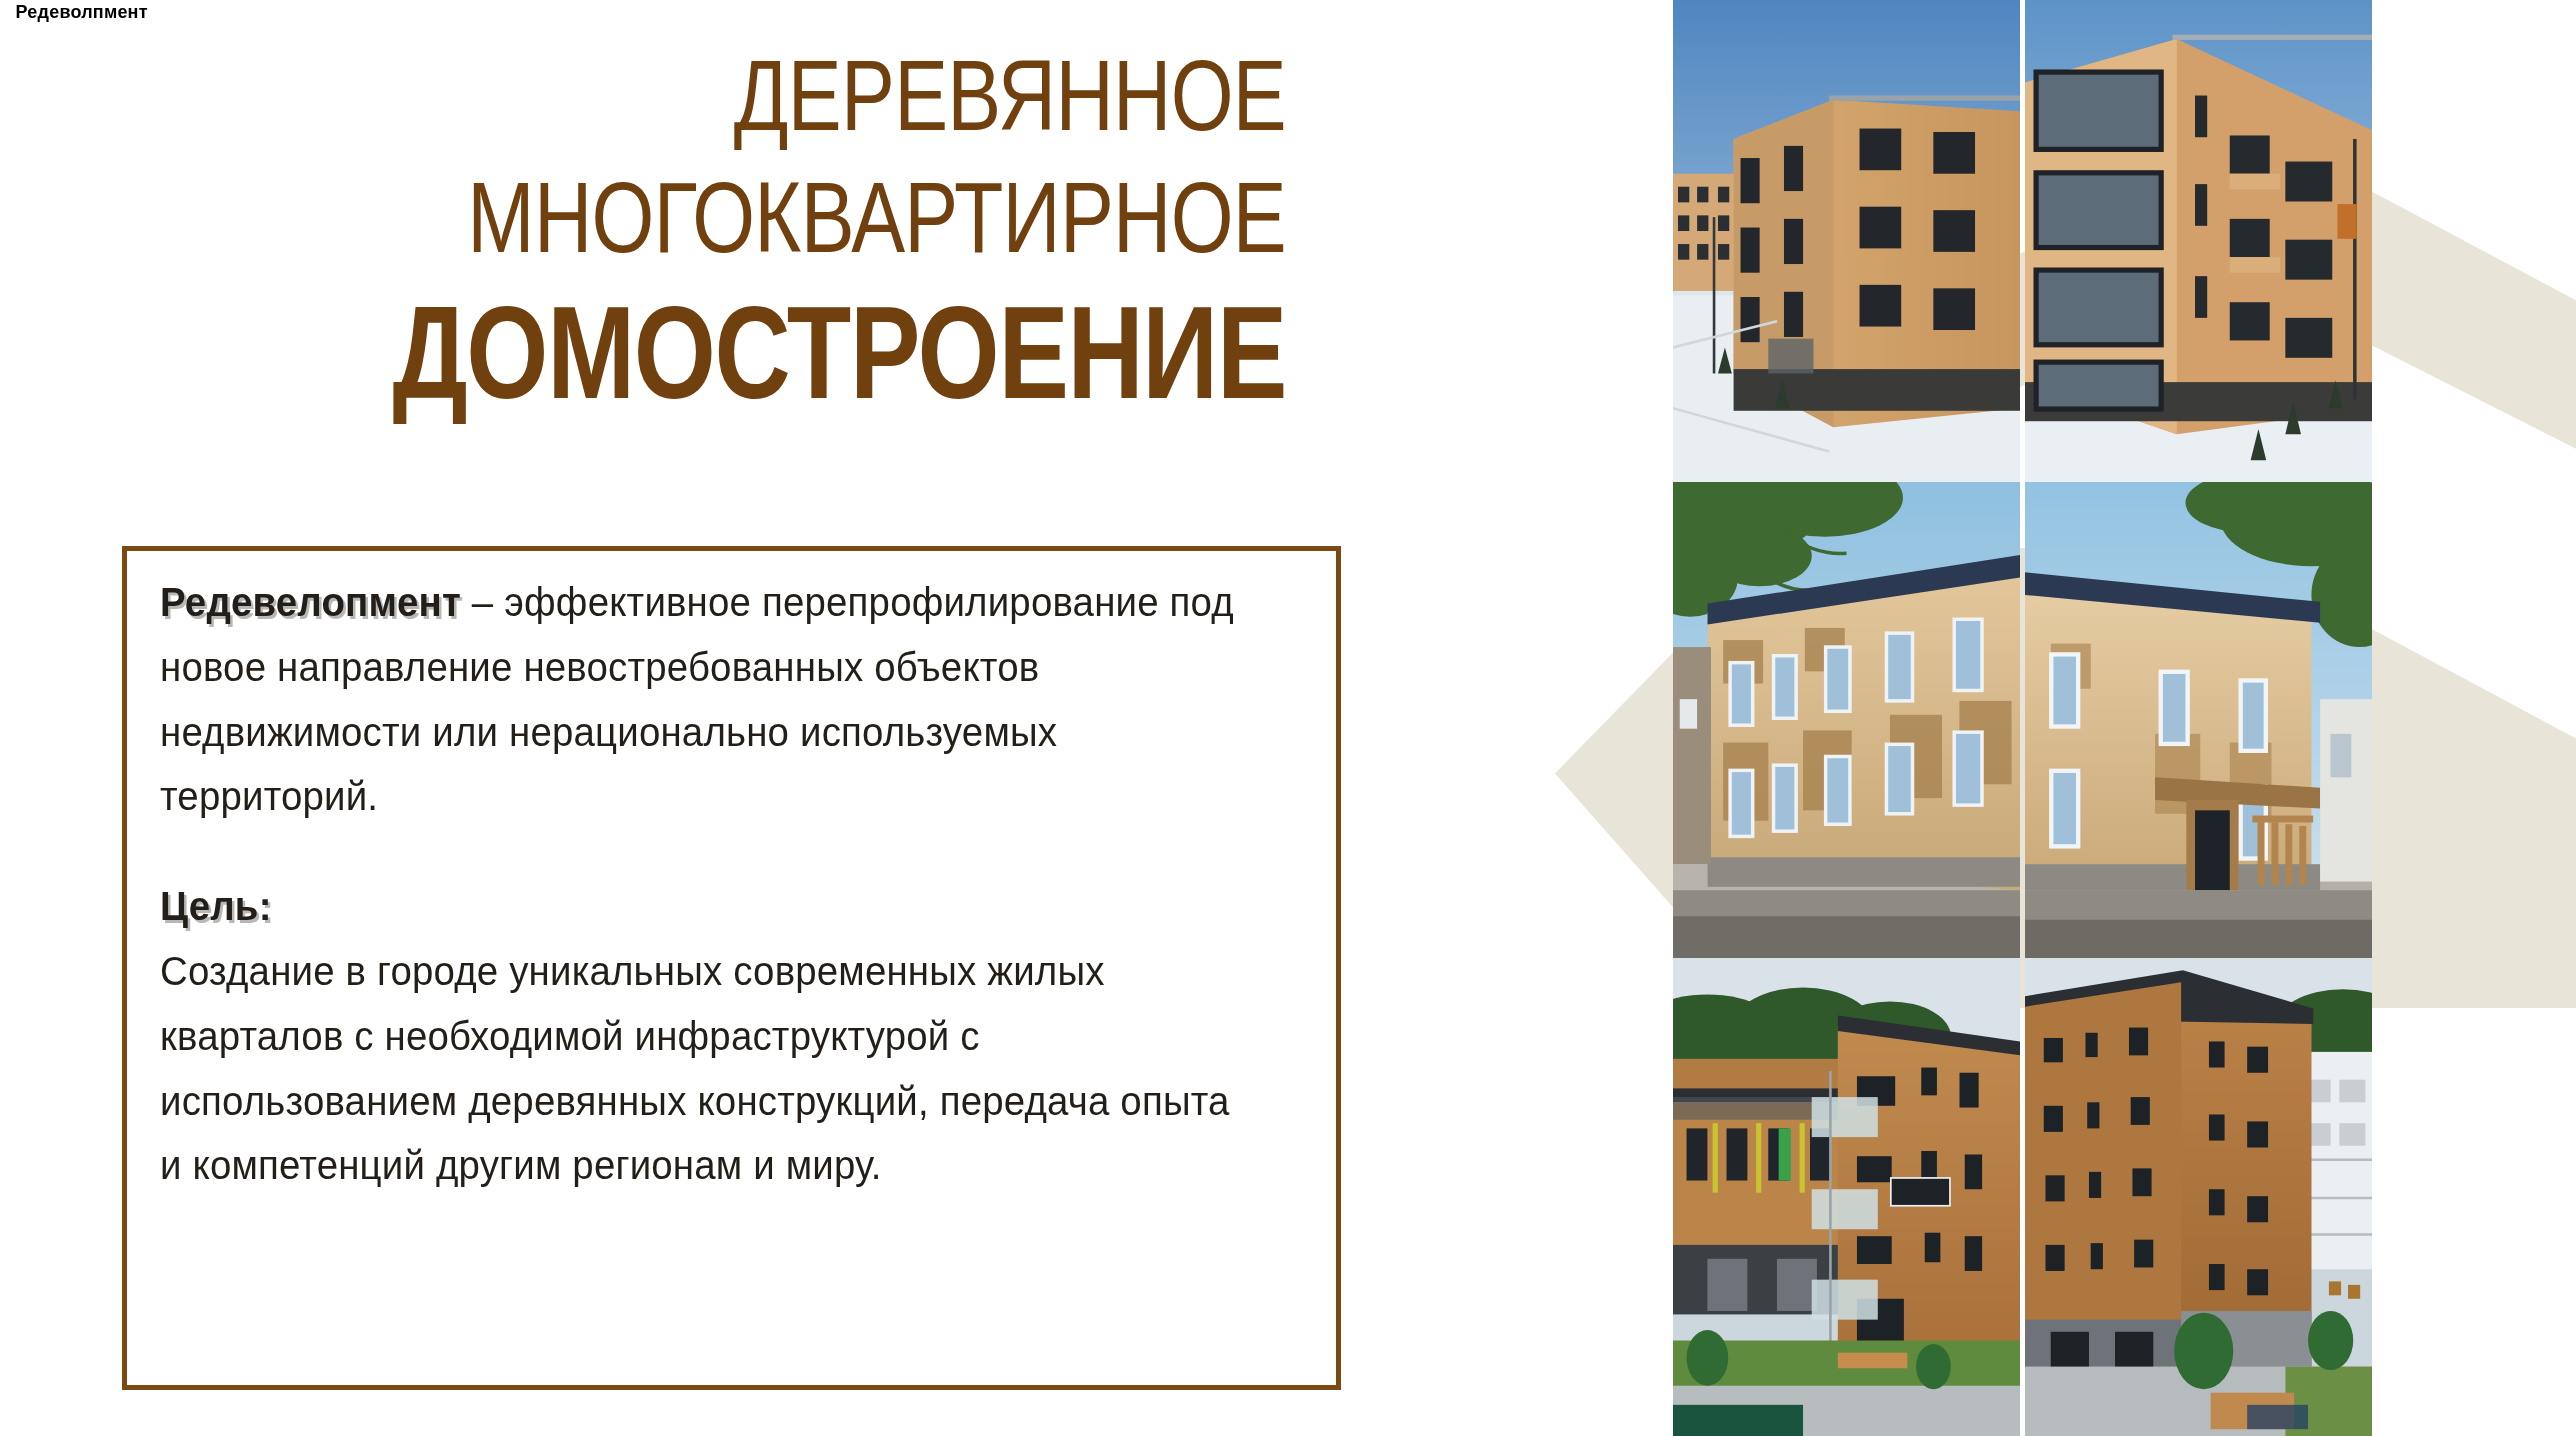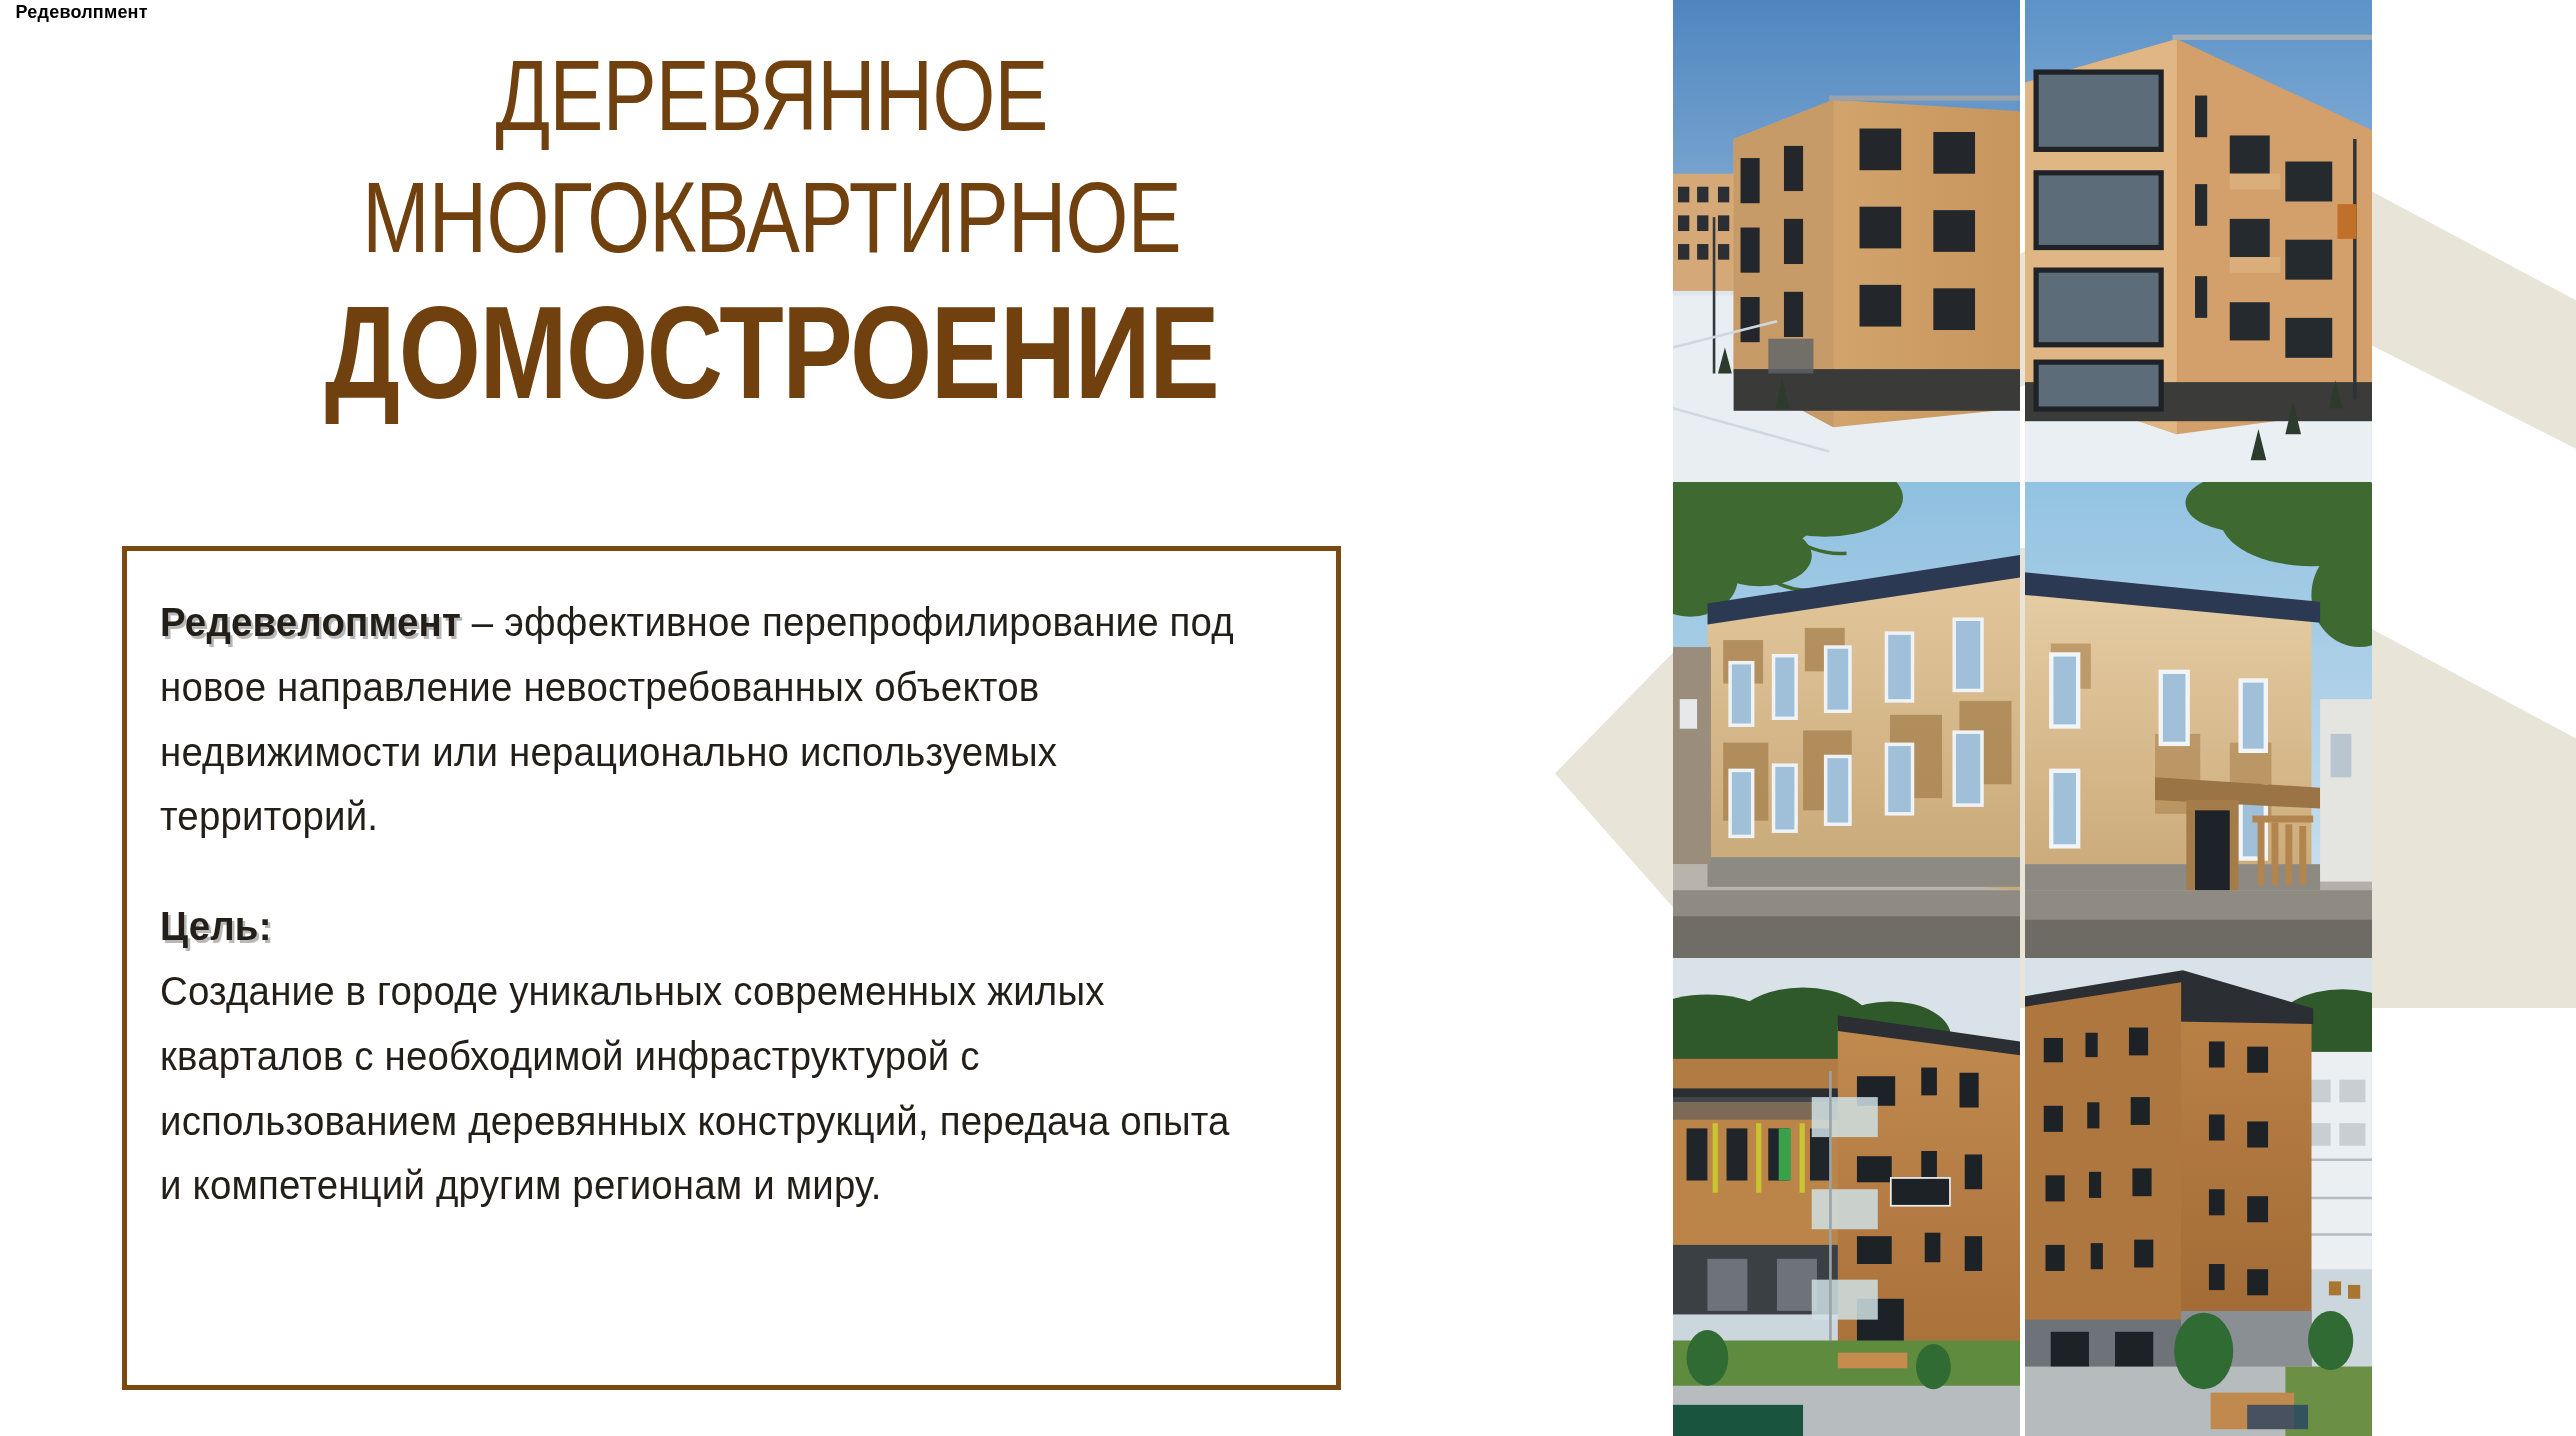--- a/index.html
+++ b/index.html
@@ -43,21 +43,21 @@
     white-space: nowrap;
   }
 
   
   .title-block {
     position: absolute;
     left: 0;
     top: 45px;
     width: 1355px;
     z-index: 6;
-    text-align: center;
+    text-align: right;
     padding-right: 69px;
     box-sizing: border-box;
   }
   .title-line {
     color: #70400F;
     font-family: "Liberation Sans Narrow", "Liberation Sans", sans-serif;
     font-weight: 400;
     line-height: 1.0;
     letter-spacing: -0.9px;
     white-space: nowrap;
@@ -73,21 +73,21 @@
   .text-box {
     position: absolute;
     left: 122px;
     top: 546px;
     width: 1219px;
     height: 844px;
     border: 5.2px solid #7A4A12;
     box-sizing: border-box;
     background: #ffffff;
     z-index: 6;
-    padding: 39px 40px 0 33px;
+    padding: 19px 40px 0 33px;
   }
   .para {
     font-family: "Liberation Sans Narrow", "Liberation Sans", sans-serif;
     font-size: 40px;
     line-height: 1.62;
     color: #231f18;
     margin: 0;
     letter-spacing: 0.2px;
     transform: scaleX(0.96);
     transform-origin: left top;

